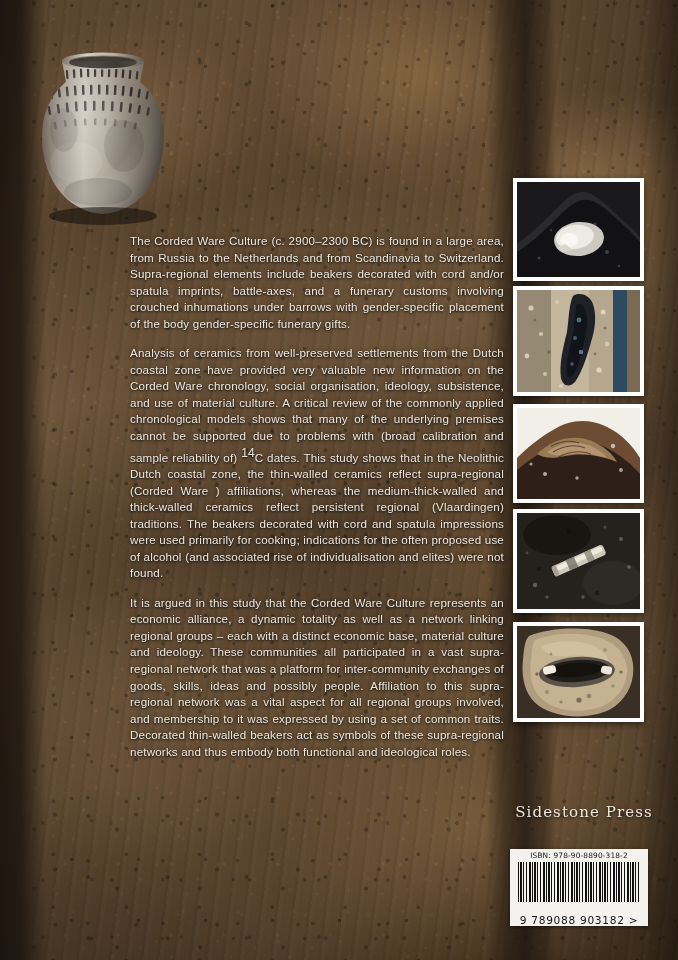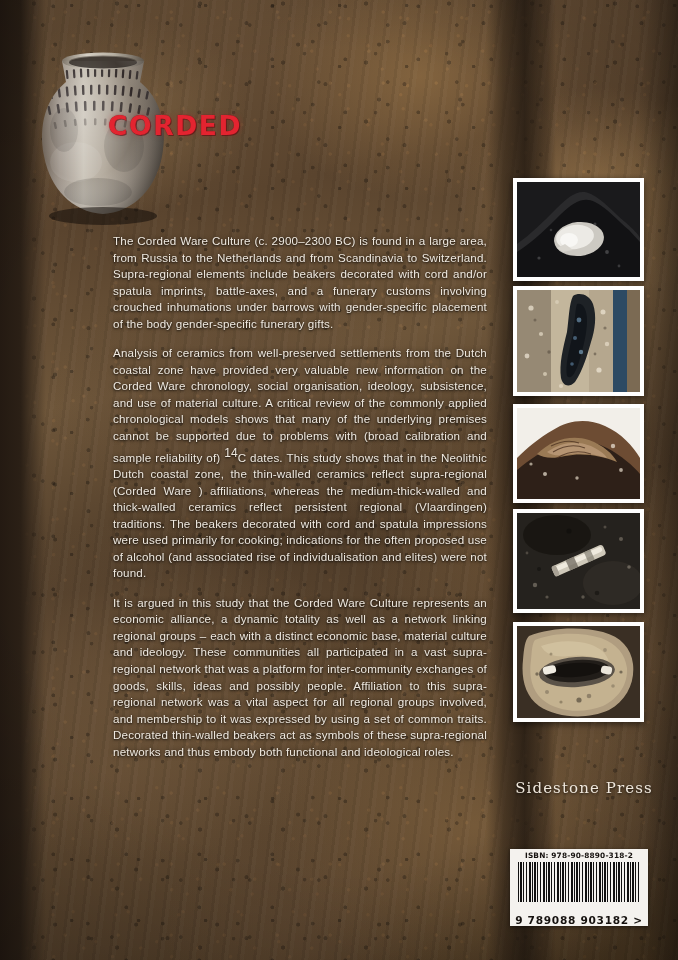--- a/index.html
+++ b/index.html
@@ -109,21 +109,21 @@
     text-transform:uppercase;
     white-space:nowrap;
     text-shadow:
       0 0 1px rgba(120,10,16,.9),
       1px 1px 0 rgba(95,8,12,.55),
       0 0 6px rgba(180,20,28,.35);
   }
 
   
   .blurb{
-    position:absolute; left:113px; top:233px; width:374px;
+    position:absolute; left:130px; top:233px; width:374px;
     z-index:6;
   }
   .blurb p{
     margin:0 0 13px 0;
     font-family:"Liberation Sans", sans-serif;
     font-size:11.6px;
     line-height:16.55px;
     color:#efe9e0;
     text-align:justify;
     text-justify:inter-word;
@@ -148,36 +148,36 @@
   .photo .inner svg{display:block;width:100%;height:100%;}
 
   #photo-1{top:178px;height:103px;}
   #photo-2{top:286px;height:110px;}
   #photo-3{top:404px;height:99px;}
   #photo-4{top:509px;height:104px;}
   #photo-5{top:622px;height:100px;}
 
   
   .publisher{
-    position:absolute; left:509px; top:779px; width:150px;
+    position:absolute; left:509px; top:803px; width:150px;
     text-align:center;
     font-family:"DejaVu Serif", serif;
     font-size:15px;
     letter-spacing:1.1px;
     color:#efe7dc;
     text-shadow:0 1px 3px rgba(0,0,0,.8);
     z-index:6;
   }
   .barcode-box{
     position:absolute; left:510px; top:849px; width:138px; height:77px;
     background:#f4f2ee;
     z-index:6;
     box-shadow:0 1px 4px rgba(0,0,0,.5);
     display:flex; flex-direction:column; align-items:center;
-    padding-top:2px; box-sizing:border-box;font-weight:bold;
+    padding-top:2px; box-sizing:border-box;
   }
   .isbn-text{
     font-family:"DejaVu Sans", sans-serif;
     font-size:7.4px;
     letter-spacing:.15px;
     color:#16120f;
     white-space:nowrap;
   }
   .bars{
     width:122px; height:46px; margin-top:2px;
@@ -320,21 +320,20 @@
 
       <path d="M34,27 L116,27 L112,48 C132,64 140,92 134,122
                C128,154 106,178 75,180 C44,178 22,154 16,122
                C10,92 18,64 38,48 Z" fill="url(#potShade)"></path>
 
       <ellipse cx="75" cy="182" rx="54" ry="9" fill="#120d09" opacity=".55"></ellipse>
     </svg>
   </div>
 
   <div class="title-block">
-    <div class="title-line">Corded</div>
   </div>
 
   <div class="blurb" id="blurb">
       <p>The Corded Ware Culture (c. 2900–2300 BC) is found in a large area, from Russia to the Netherlands and from Scandinavia to Switzerland. Supra-regional elements include beakers decorated with cord and/or spatula imprints, battle-axes, and a funerary customs involving crouched inhumations under barrows with gender-specific placement of the body gender-specific funerary gifts.</p>
       <p>Analysis of ceramics from well-preserved settlements from the Dutch coastal zone have provided very valuable new information on the Corded Ware chronology, social organisation, ideology, subsistence, and use of material culture. A critical review of the commonly applied chronological models shows that many of the underlying premises cannot be supported due to problems with (broad calibration and sample reliability of) <sup>14</sup>C dates. This study shows that in the Neolithic Dutch coastal zone, the thin-walled ceramics reflect supra-regional (Corded Ware ) affiliations, whereas the medium-thick-walled and thick-walled ceramics reflect persistent regional (Vlaardingen) traditions. The beakers decorated with cord and spatula impressions were used primarily for cooking; indications for the often proposed use of alcohol (and associated rise of individualisation and elites) were not found.</p>
       <p>It is argued in this study that the Corded Ware Culture represents an economic alliance, a dynamic totality as well as a network linking regional groups – each with a distinct economic base, material culture and ideology. These communities all participated in a vast supra-regional network that was a platform for inter-community exchanges of goods, skills, ideas and possibly people. Affiliation to this supra-regional network was a vital aspect for all regional groups involved, and membership to it was expressed by using a set of common traits. Decorated thin-walled beakers act as symbols of these supra-regional networks and thus embody both functional and ideological roles.</p>
     </div>
 
   <div class="photo" id="photo-1">
     <div class="inner">

